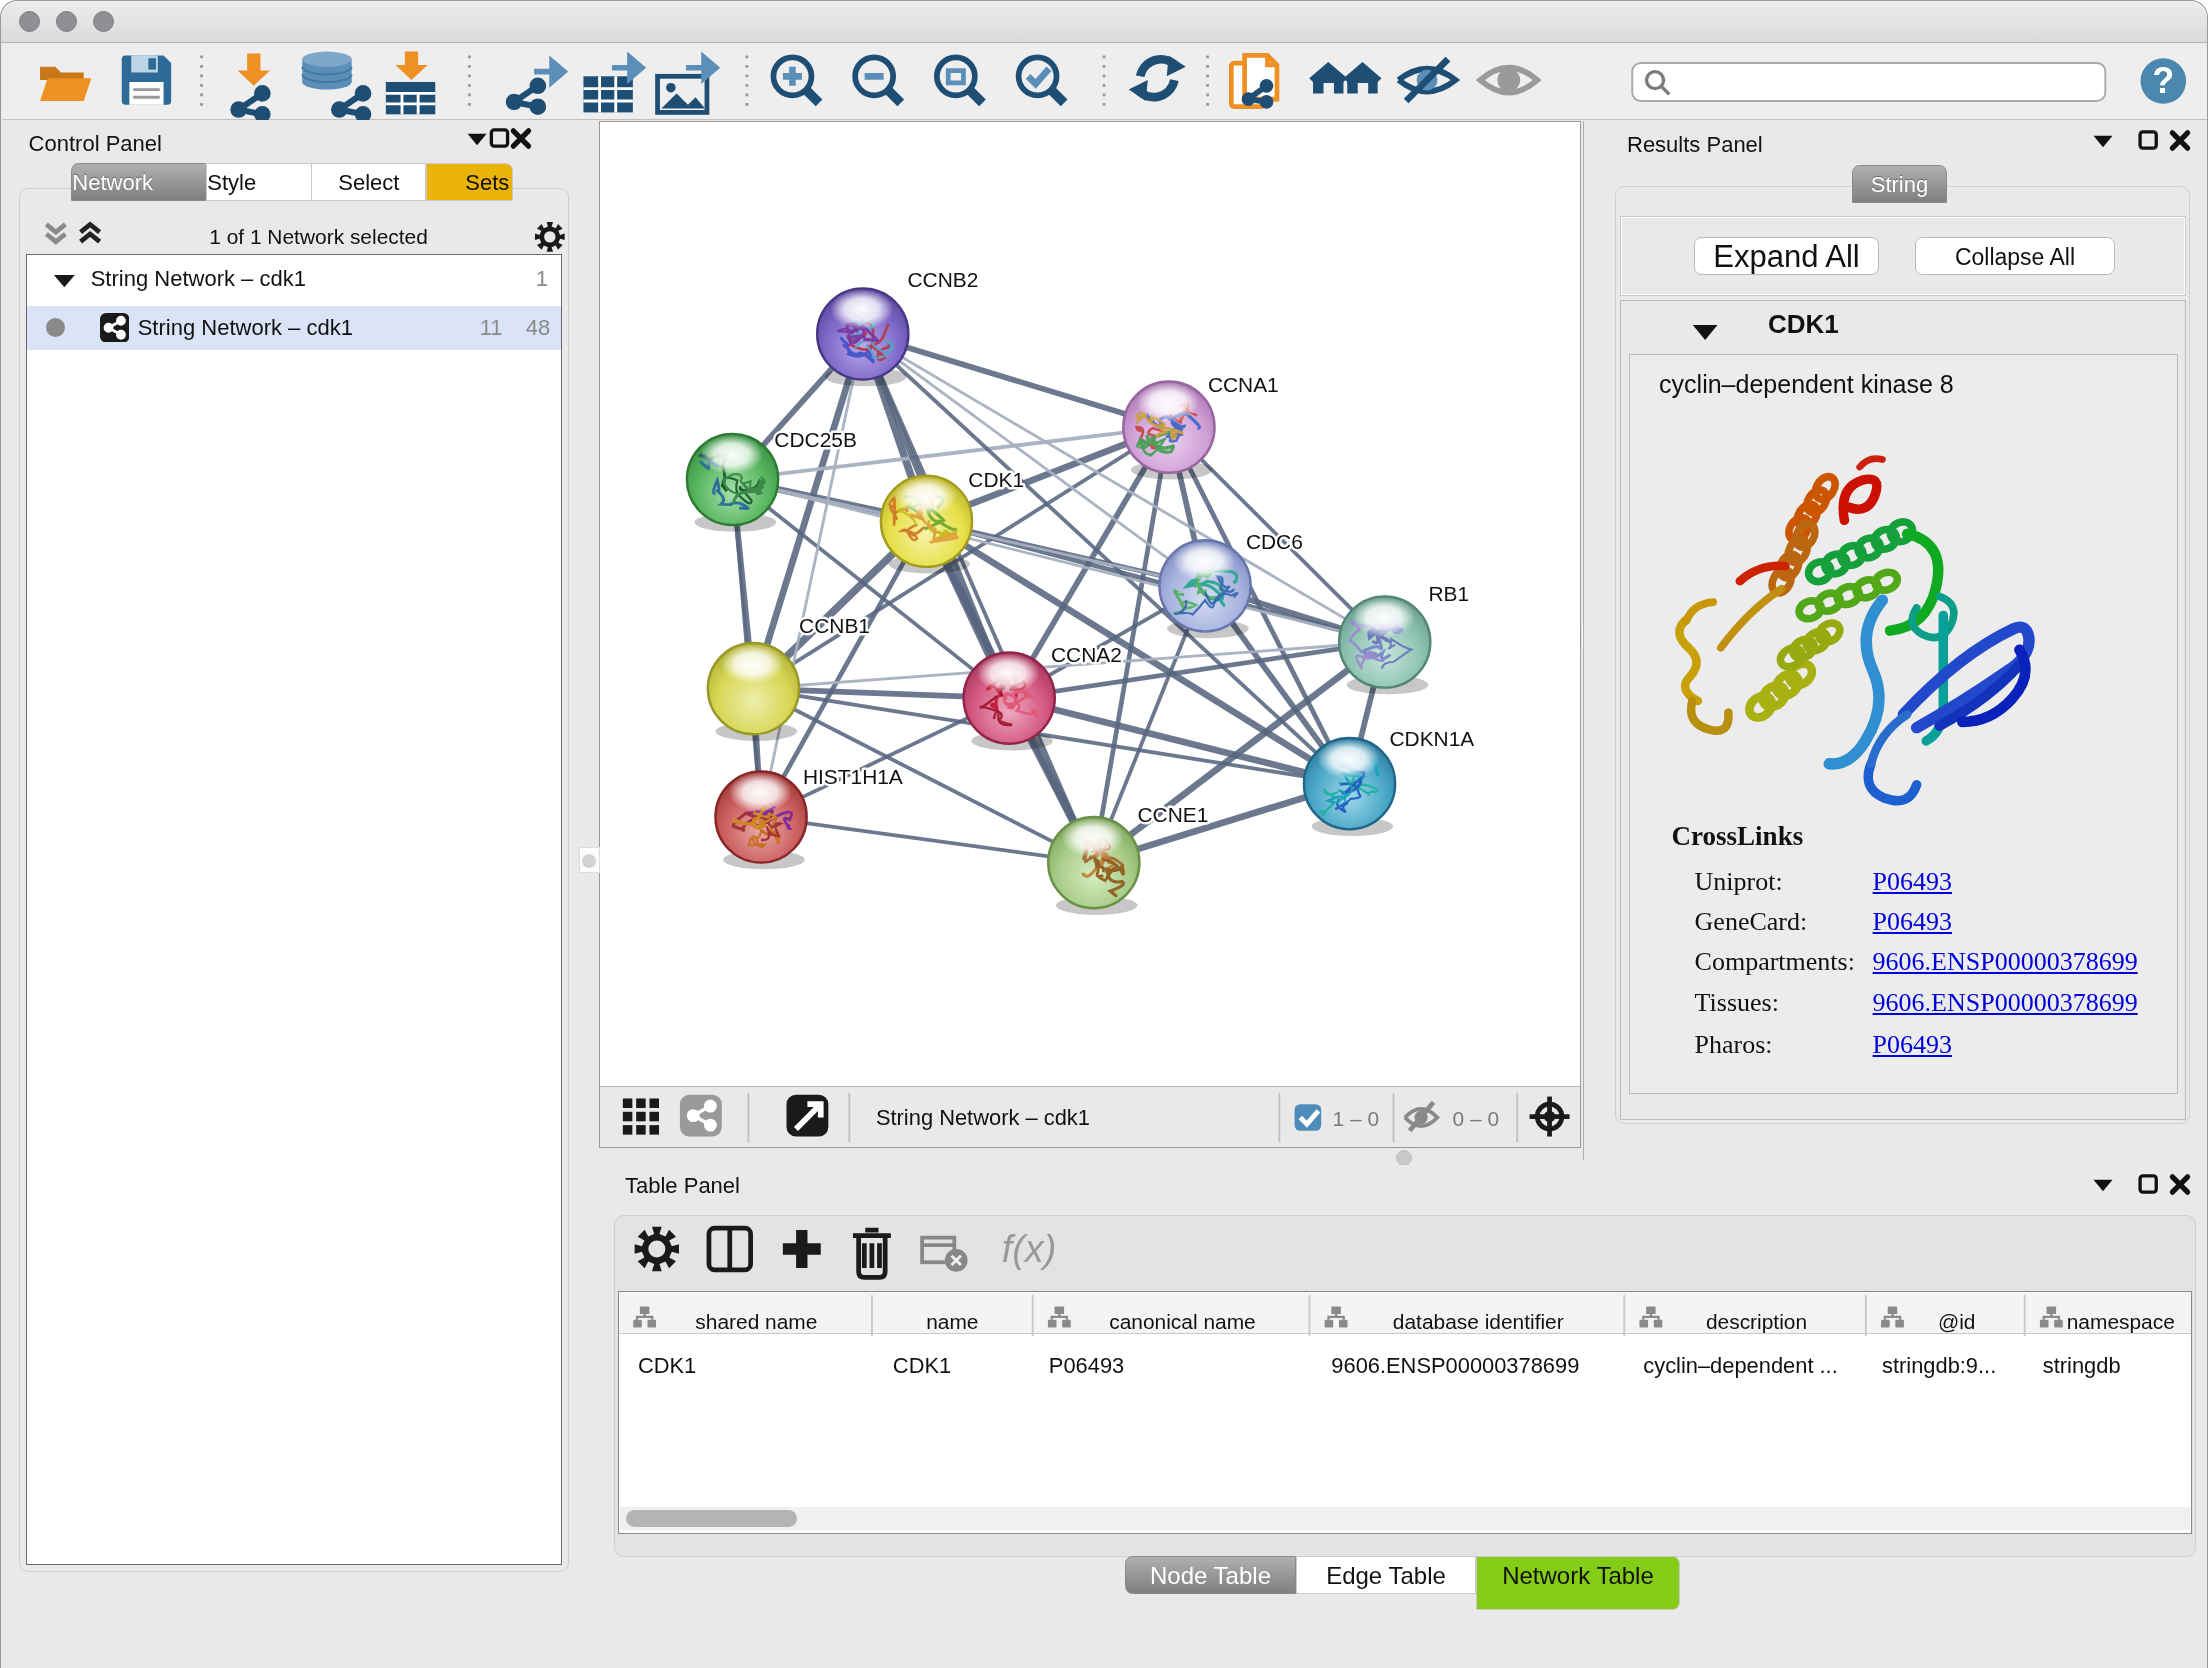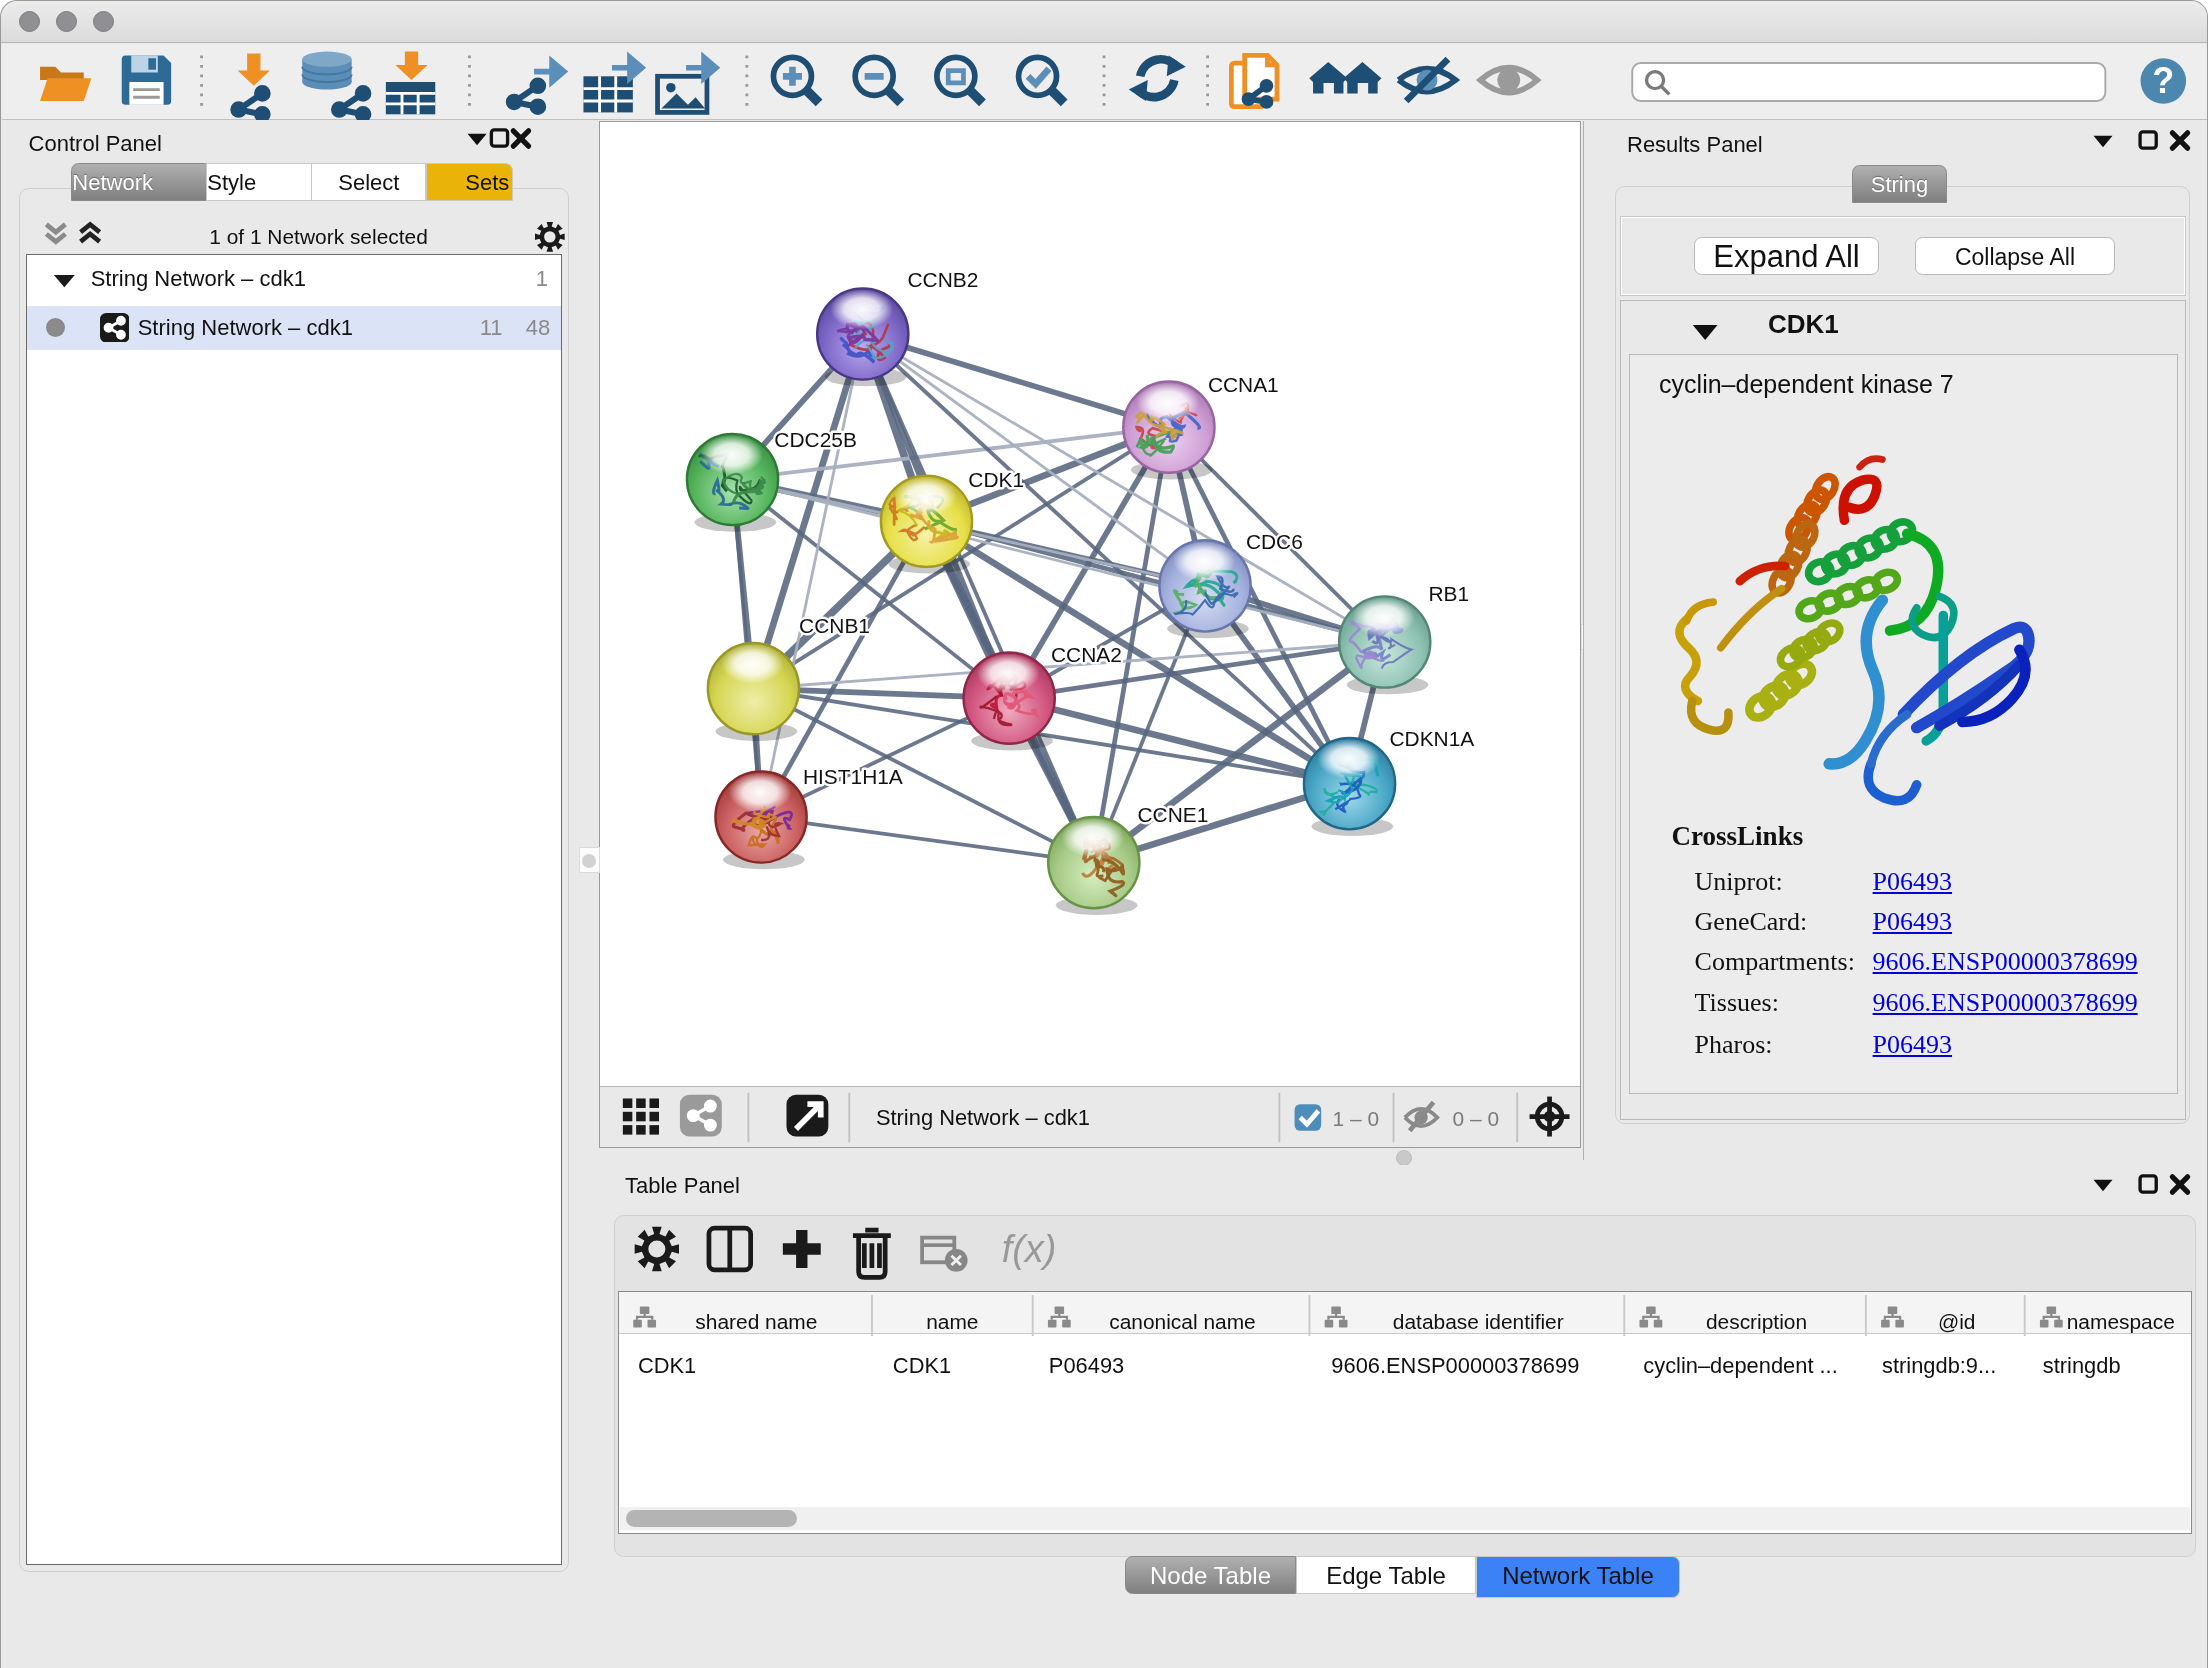--- a/index.html
+++ b/index.html
@@ -559,21 +559,21 @@
   <div class="abs" style="left:268px;top:44px;width:95px;height:38px;background:linear-gradient(#b0b0b0,#7f7f7f);border:1px solid #8a8a8a;border-radius:7.6px 7.6px 0 0;color:#fff;text-align:center;font-size:22px;line-height:38px;text-shadow:0 -1px 1px #666;">String</div>
   <div class="abs" style="left:36px;top:95px;width:566px;height:80px;border:1px solid #c9c9c9;box-shadow:inset 0 0 0 1px #fdfdfd;"></div>
   <div class="abs" style="left:110px;top:116px;width:185px;height:38px;background:#fff;border:1px solid #b9b9b9;border-radius:7.6px;text-align:center;font-size:31px;line-height:38px;color:#111;">Expand All</div>
   <div class="abs" style="left:331px;top:116px;width:200px;height:38px;background:#fff;border:1px solid #b9b9b9;border-radius:7.6px;text-align:center;font-size:23px;line-height:38px;color:#111;">Collapse All</div>
   <div class="abs" style="left:36px;top:179px;width:566px;height:820px;border:1px solid #b9b9b9;background:#e9e9e9;">
     <svg class="abs" style="left:68px;top:19px" width="38" height="25" viewBox="0 0 40 26">
           <path d="M4 5 l26 0 -13 16 z" fill="#111"></path>
         </svg>
     <div class="abs" style="left:147px;top:7.6px;font-size:26px;font-weight:bold;color:#111;">CDK1</div>
     <div class="abs" style="left:7.6px;top:53px;width:549px;height:740px;background:#ececec;border:1px solid #b9b9b9;">
-      <div class="abs" style="left:29.5px;top:15px;font-size:25px;color:#111;">cyclin–dependent kinase 7</div>
+      <div class="abs" style="left:29.5px;top:15px;font-size:25px;color:#111;">cyclin–dependent kinase 8</div>
       <svg class="abs" style="left:28.5px;top:74px" width="504" height="390" viewBox="0 0 530 410">
         <g stroke-linecap="round">
           <path d="M196 96 q-6 -34 18 -42 q22 -6 14 16 q-8 20 -28 12" fill="none" stroke="#cc1100" stroke-width="10"></path>
           <path d="M212 40 q10 -12 24 -8" fill="none" stroke="#cc2211" stroke-width="7"></path>
           <ellipse cx="148" cy="105" rx="13" ry="9" fill="none" stroke="#cc5500" stroke-width="8" transform="rotate(-57 148 105)"></ellipse>
               <ellipse cx="157" cy="91" rx="13" ry="9" fill="none" stroke="#cc5500" stroke-width="8" transform="rotate(-57 157 91)"></ellipse>
               <ellipse cx="167" cy="76" rx="13" ry="9" fill="none" stroke="#cc5500" stroke-width="8" transform="rotate(-57 167 76)"></ellipse>
               <ellipse cx="176" cy="62" rx="13" ry="9" fill="none" stroke="#cc5500" stroke-width="8" transform="rotate(-57 176 62)"></ellipse>
           <ellipse cx="130" cy="160" rx="13" ry="9" fill="none" stroke="#bb6611" stroke-width="8" transform="rotate(-62 130 160)"></ellipse>
               <ellipse cx="138" cy="144" rx="13" ry="9" fill="none" stroke="#bb6611" stroke-width="8" transform="rotate(-62 138 144)"></ellipse>
@@ -658,21 +658,21 @@
         </g>
     <text x="408" y="52" font-size="40" font-style="italic" fill="#999" font-family="Liberation Serif, serif">f(x)</text>
   </svg>
   <div class="abs" style="left:18px;top:126px;width:1574px;height:243px;background:#fff;border:1.9px solid #8a8a8a;">
     <div class="abs" style="left:0;top:0;width:100%;height:42px;background:#f4f4f4;border-bottom:1.9px solid #c9c9c9;"></div>
   </div>
   <div class="abs" style="left:20px;top:342px;width:1570px;height:23px;background:#f0f0f0;"></div>
   <div class="abs" style="left:26px;top:345px;width:171px;height:17px;border-radius:8.6px;background:#b4b4b4;"></div>
   <div class="abs" style="left:525px;top:391px;width:171px;height:38px;background:linear-gradient(#b0b0b0,#7f7f7f);border:1px solid #8a8a8a;border-radius:7.6px 0 0 7.6px;color:#fff;text-align:center;font-size:24px;line-height:38px;">Node Table</div>
   <div class="abs" style="left:696px;top:391px;width:180px;height:38px;background:#fff;border:1px solid #c9c9c9;color:#111;text-align:center;font-size:24px;line-height:38px;">Edge Table</div>
-  <div class="abs" style="left:876px;top:391px;width:204px;height:42px;background:#3b82f6;border:1px solid #c9c9c9;border-radius:0 7.6px 7.6px 0;color:#111;text-align:center;font-size:24px;line-height:38px;">Network Table</div>
+  <div class="abs" style="left:876px;top:391px;width:204px;height:54px;background:#84cc16;border:1px solid #c9c9c9;border-radius:0 7.6px 7.6px 0;color:#111;text-align:center;font-size:24px;line-height:38px;">Network Table</div>
 </div>
 
 <svg class="abs" style="left:2083px;top:1170px" width="115" height="27" viewBox="0 0 121 28">
     <path d="M10 9 l20 0 -10 12 z" fill="#111"></path>
     <rect x="59" y="5" width="17" height="17" rx="3" fill="none" stroke="#111" stroke-width="3.5"></rect>
     <path d="M93 6 l16 16 M109 6 l-16 16" stroke="#111" stroke-width="5.5" stroke-linecap="round"></path>
     </svg>
 <svg class="abs" style="left:617px;top:1292px" width="1576" height="105" viewBox="649 1358 1657 110">
       <g transform="translate(665,1372)">
         <g fill="#8a8a8a">

